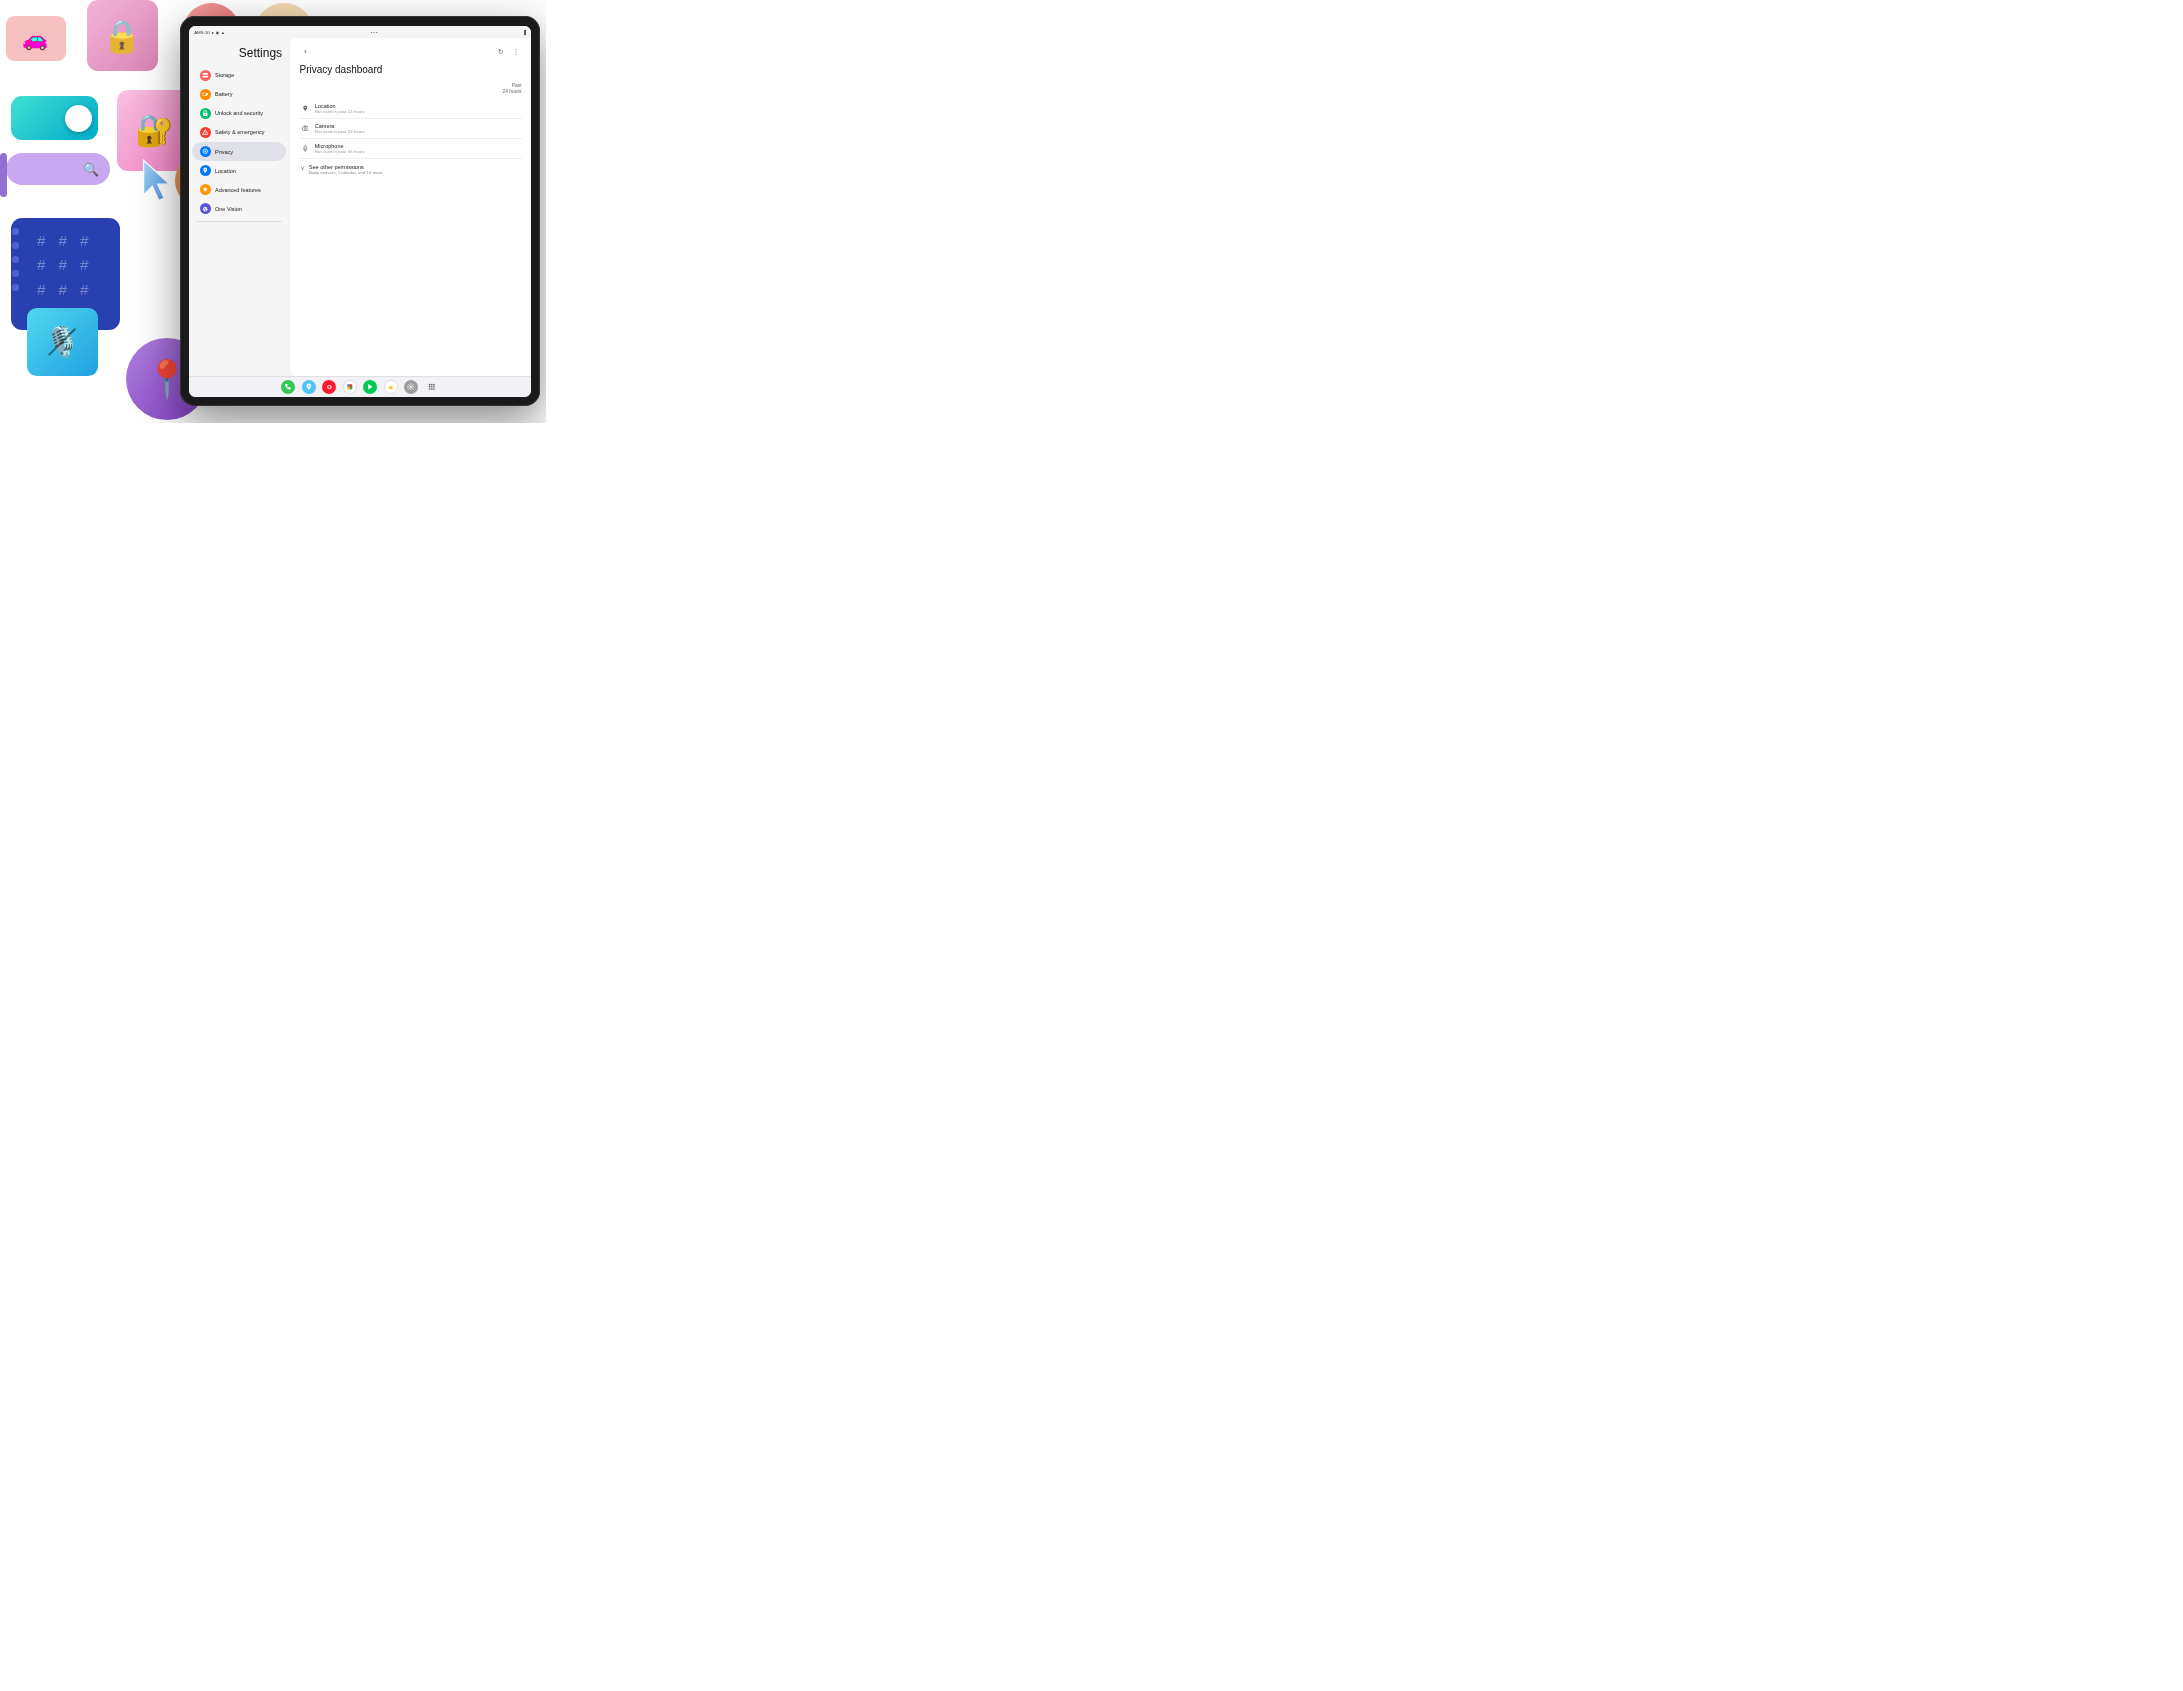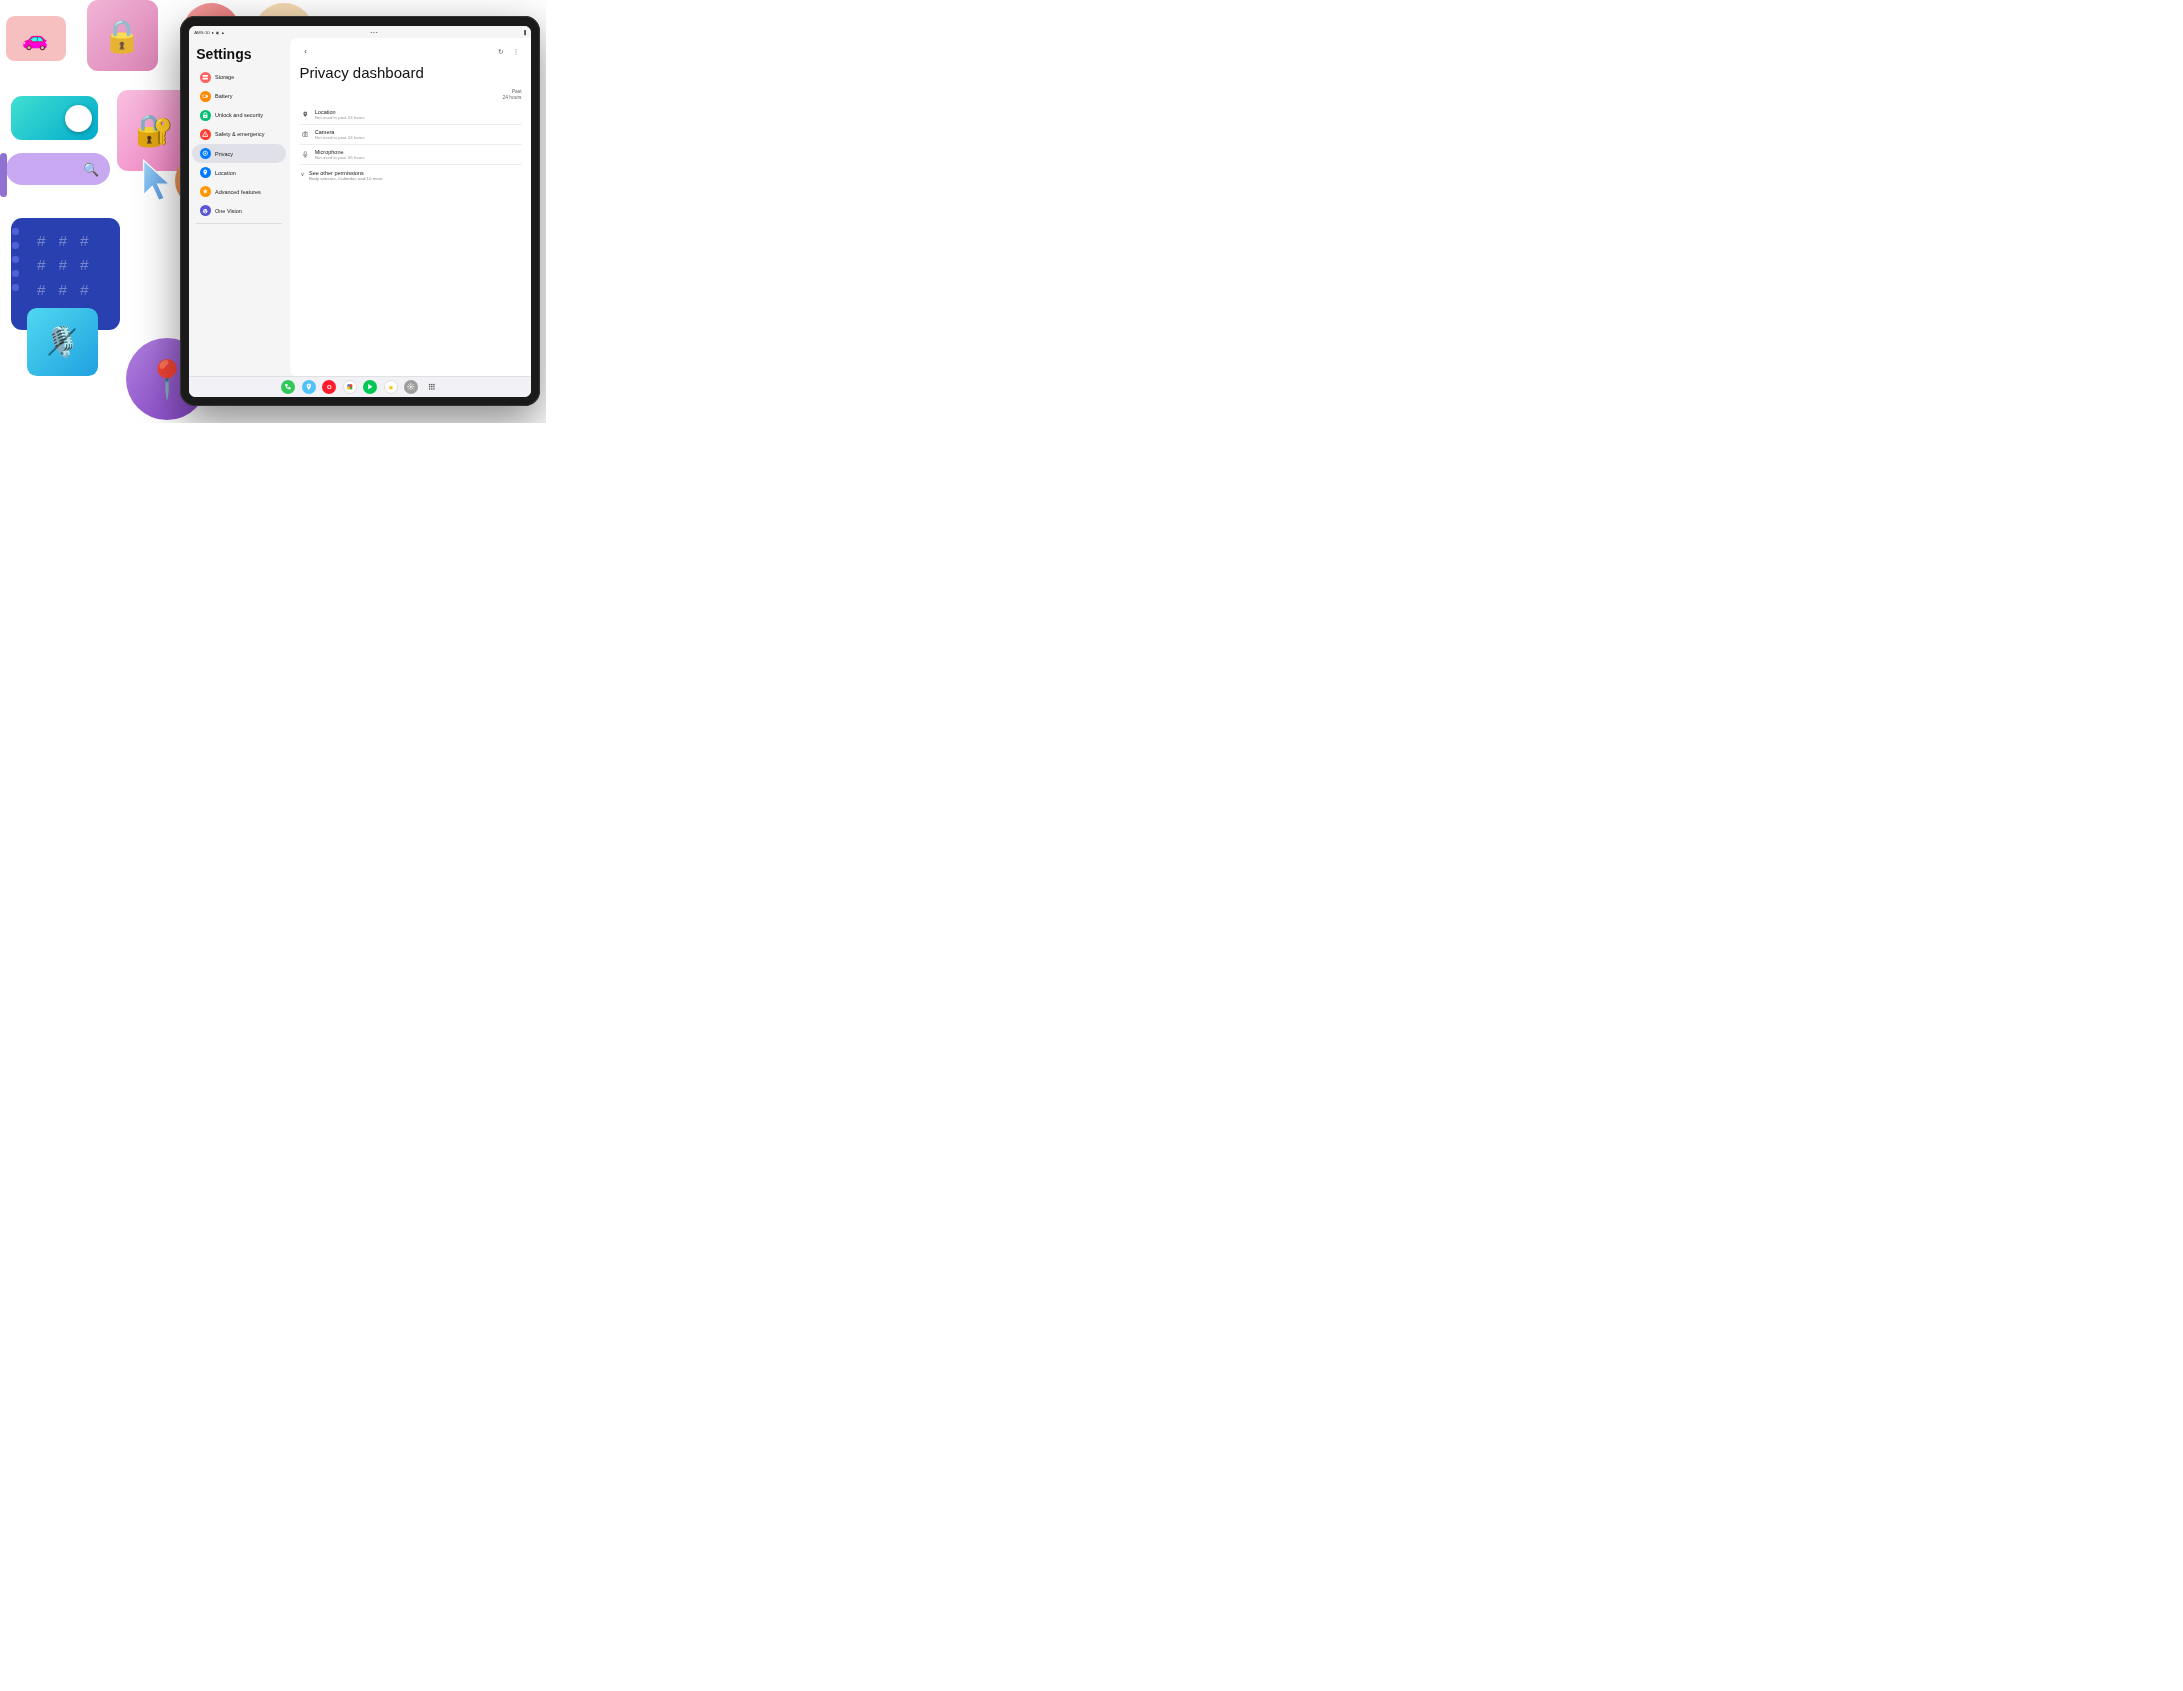--- a/index.html
+++ b/index.html
@@ -248,24 +248,25 @@
 
     
     .sidebar {
       width: 101px;
       background: #f5f5f5;
       flex-shrink: 0;
       padding: 5.5px 0;
       overflow-y: auto;
     }
     .sidebar-title {
-      font-size: 14px;
-      font-weight: 700;
+      font-size: 12px;
+      font-weight: 400;
       color: #111;
       padding: 2.2px 7.6px 5.5px;
+      text-align: right;
     }
     .sidebar-item {
       display: flex;
       align-items: center;
       gap: 4.4px;
       padding: 3.8px 7.6px;
       cursor: pointer;
       border-radius: 16.4px;
       margin: 0.5px 3.3px;
       font-size: 5.5px;
@@ -305,21 +306,21 @@
     .header-actions {
       display: flex; gap: 4.4px; align-items: center;
     }
     .header-icon-btn {
       width: 11px; height: 11px;
       display: flex; align-items: center; justify-content: center;
       font-size: 6.5px; color: #555; cursor: pointer;
     }
 
     .page-title {
-      font-size: 15px;
+      font-size: 10px;
       font-weight: 500;
       color: #111;
       margin-bottom: 7.6px;
     }
 
     .time-label {
       text-align: right;
       font-size: 4.9px;
       color: #666;
       margin-bottom: 3.3px;

